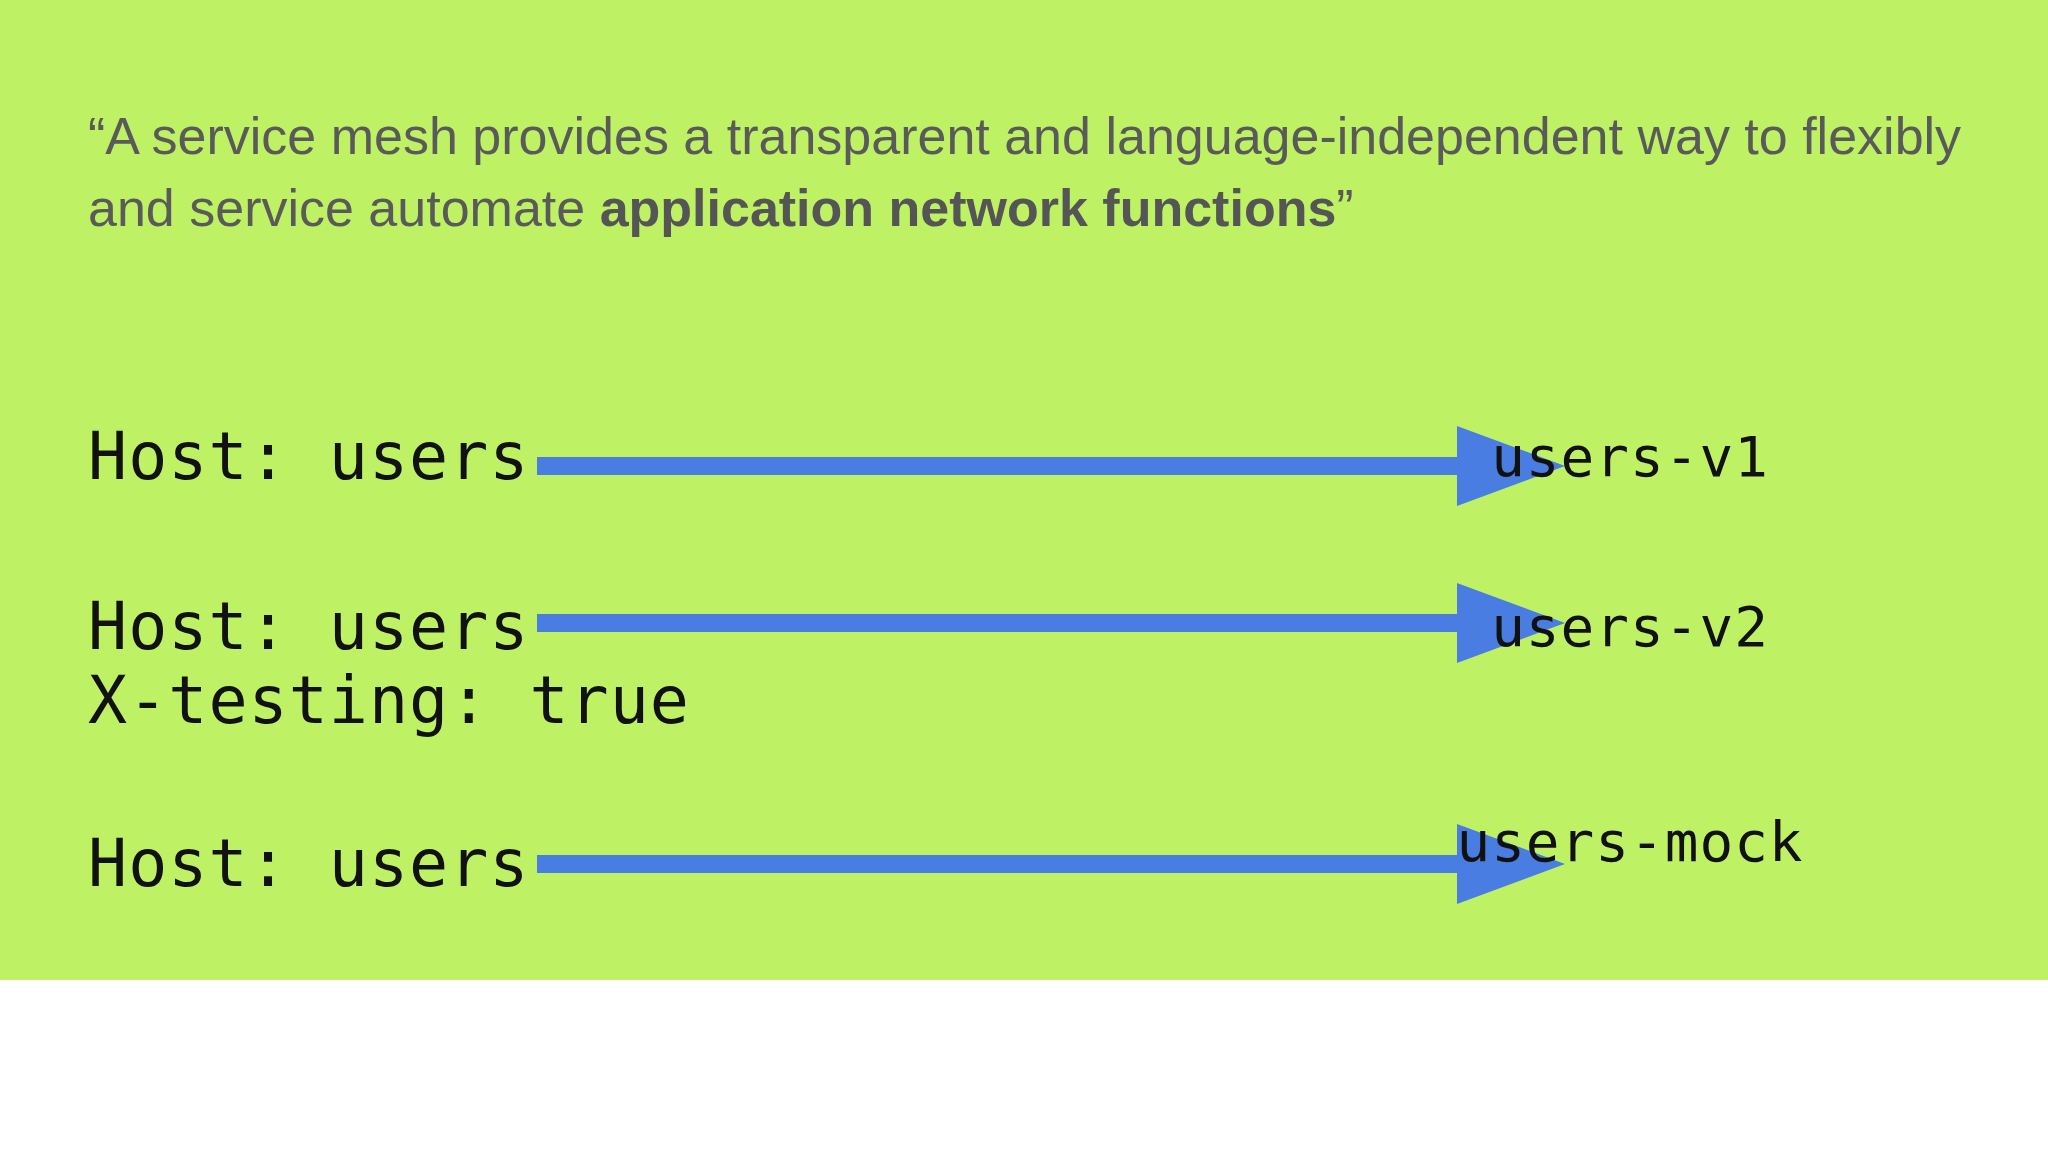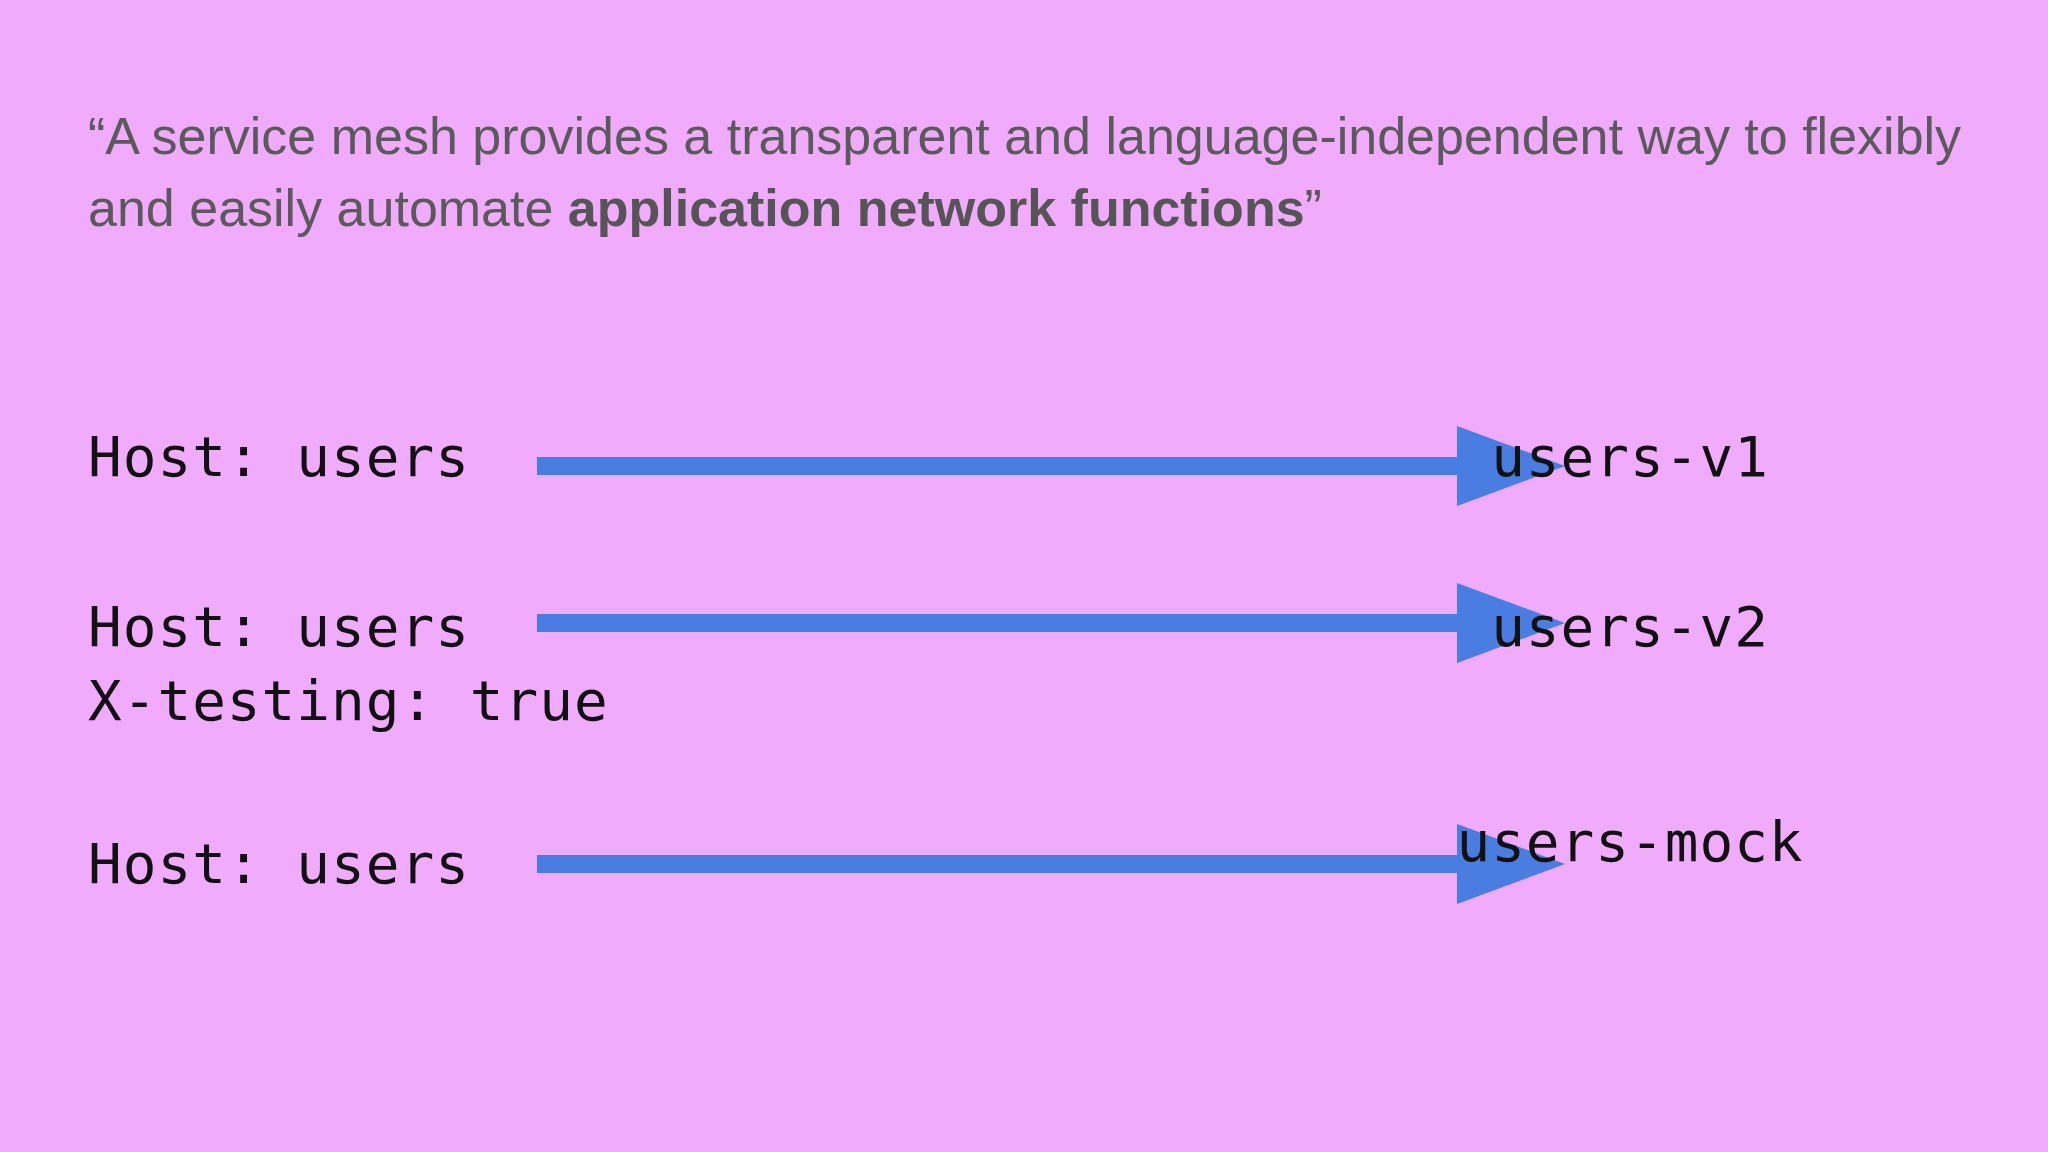--- a/index.html
+++ b/index.html
@@ -3,22 +3,22 @@
 <meta charset="utf-8">
 <style>
   html, body {
     margin: 0;
     padding: 0;
     background: #ffffff;
   }
   .slide {
     position: relative;
     width: 2048px;
-    height: 1152px;
-    background: #f0abfc;
+    height: 980px;
+    background: #bef264;
     overflow: hidden;
     font-family: "Liberation Sans", sans-serif;
   }
 
   
   .quote {
     position: absolute;
     left: 88px;
     top: 100px;
     color: #5a5a5a;
@@ -28,21 +28,21 @@
   }
   .quote .qline { white-space: nowrap; }
   .quote b { font-weight: bold; color: #555555; }
 
   
   .match {
     position: absolute;
     left: 88px;
     color: #111111;
     font-family: "DejaVu Sans Mono", "Liberation Mono", monospace;
-    font-size: 56px;
+    font-size: 65px;
     line-height: 74px;
     letter-spacing: 1px;
     white-space: nowrap;
   }
   .match.r1 { top: 420px; }
   .match.r2 { top: 590px; }
   .match.r3 { top: 827px; }
 
   
   .dest {
@@ -85,21 +85,21 @@
     border-bottom: 40px solid transparent;
   }
 </style>
 </head>
 <body>
 
 <div class="slide">
 
   <div class="quote">
     <div class="qline">“A service mesh provides a transparent and language-independent way to flexibly</div>
-    <div class="qline"><span>and easily automate </span><b>application network functions</b><span>”</span></div>
+    <div class="qline"><span>and service automate </span><b>application network functions</b><span>”</span></div>
   </div>
 
   <div class="match r1">
     <div>Host: users</div>
   </div>
   <div class="arrow r1">
     <div class="shaft"></div>
     <div class="head"></div>
   </div>
   <div class="dest r1">users-v1</div>

